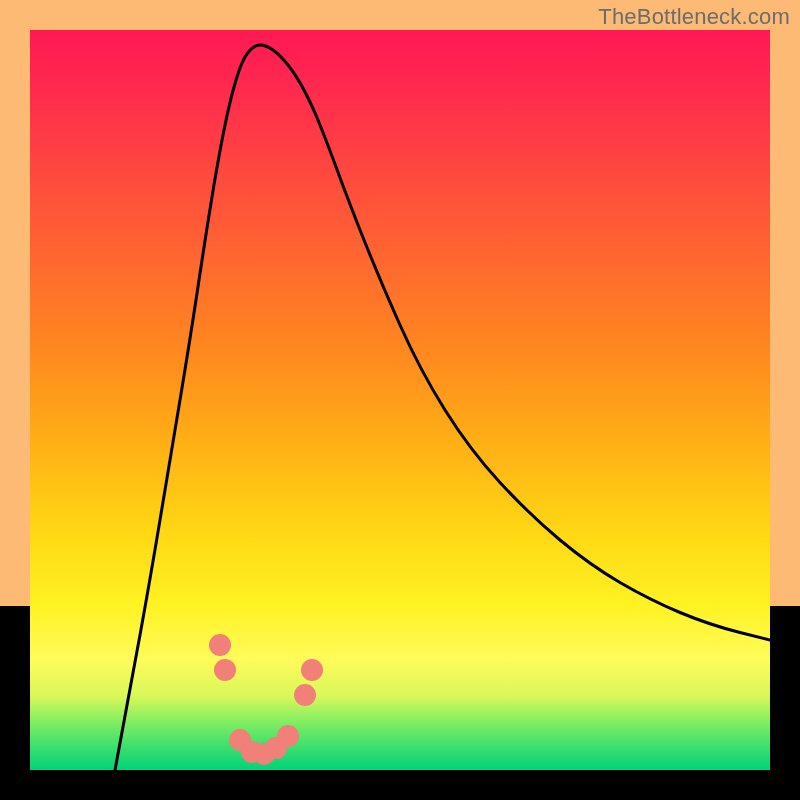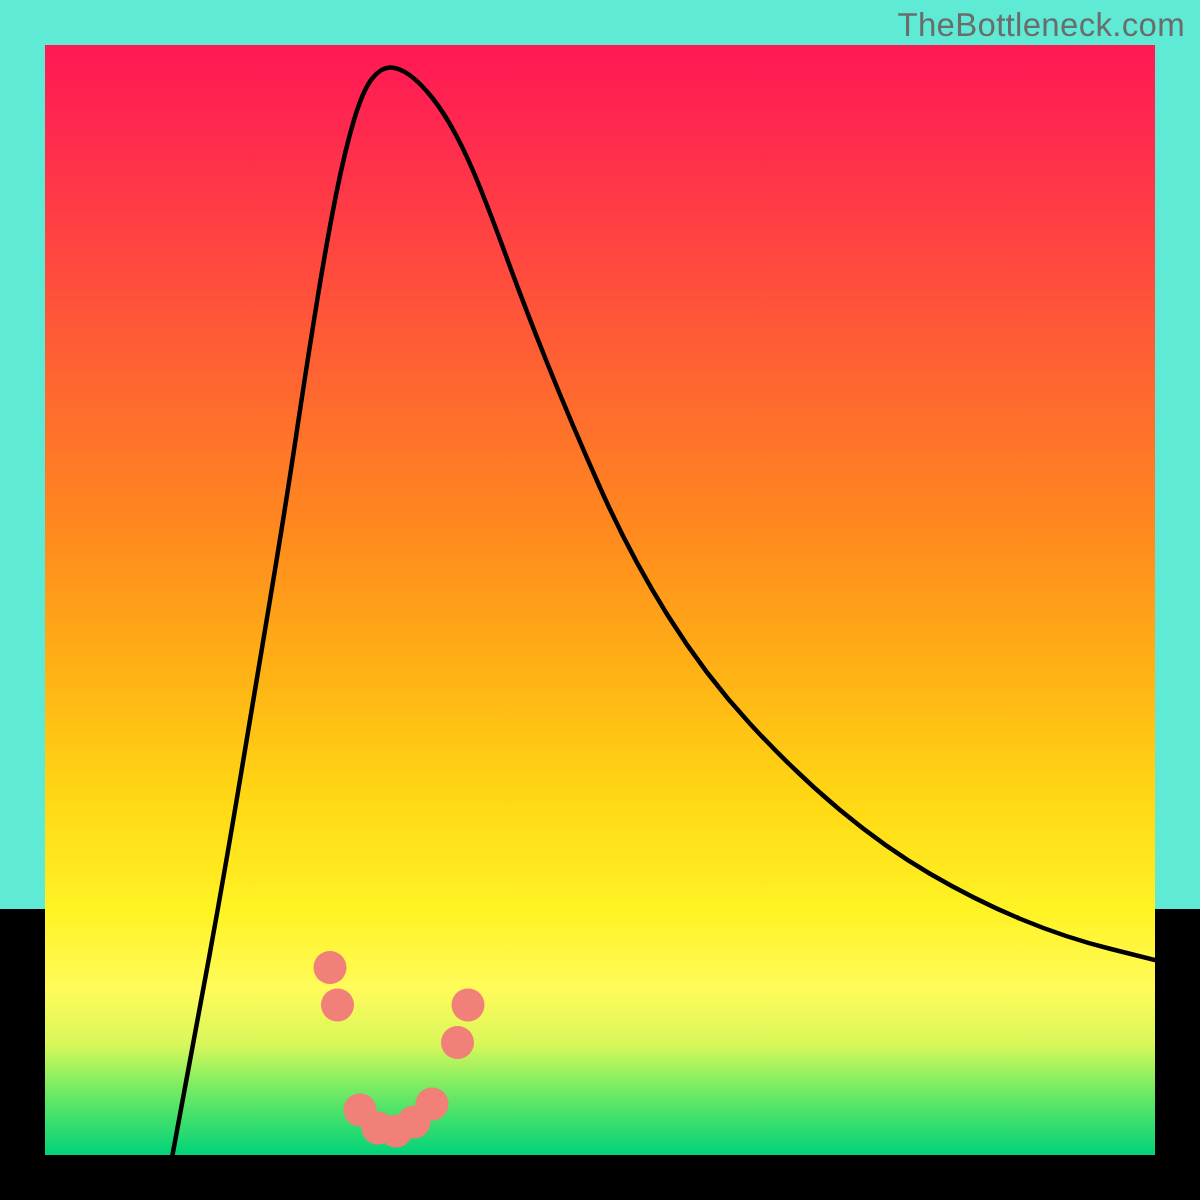--- a/index.html
+++ b/index.html
@@ -10,21 +10,21 @@
     overflow: hidden;
     background: #000;
     font-family: Arial, Helvetica, sans-serif;
   }
   .frame {
     position: absolute;
     left: 0;
     top: 0;
     width: 800px;
     height: 606px;
-    background: #5eead4;
+    background: #fdba74;
   }
   .plot {
     position: absolute;
     left: 30px;
     top: 30px;
     width: 740px;
     height: 740px;
     
     background: linear-gradient(
       to bottom,

